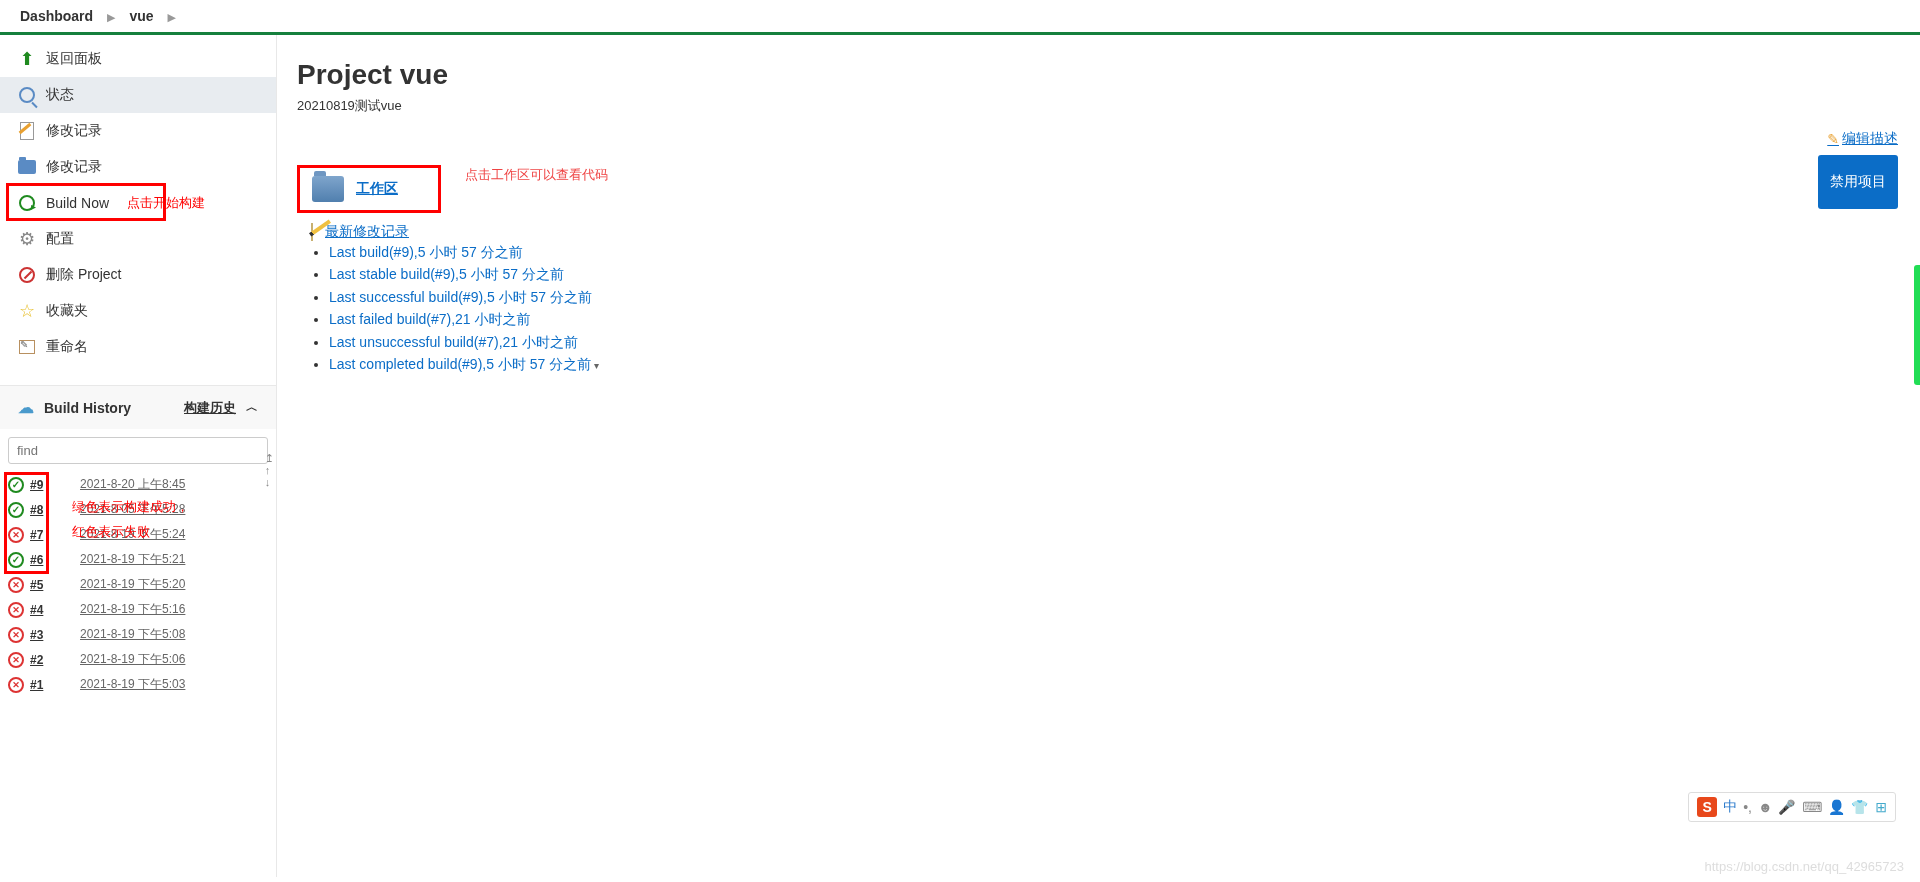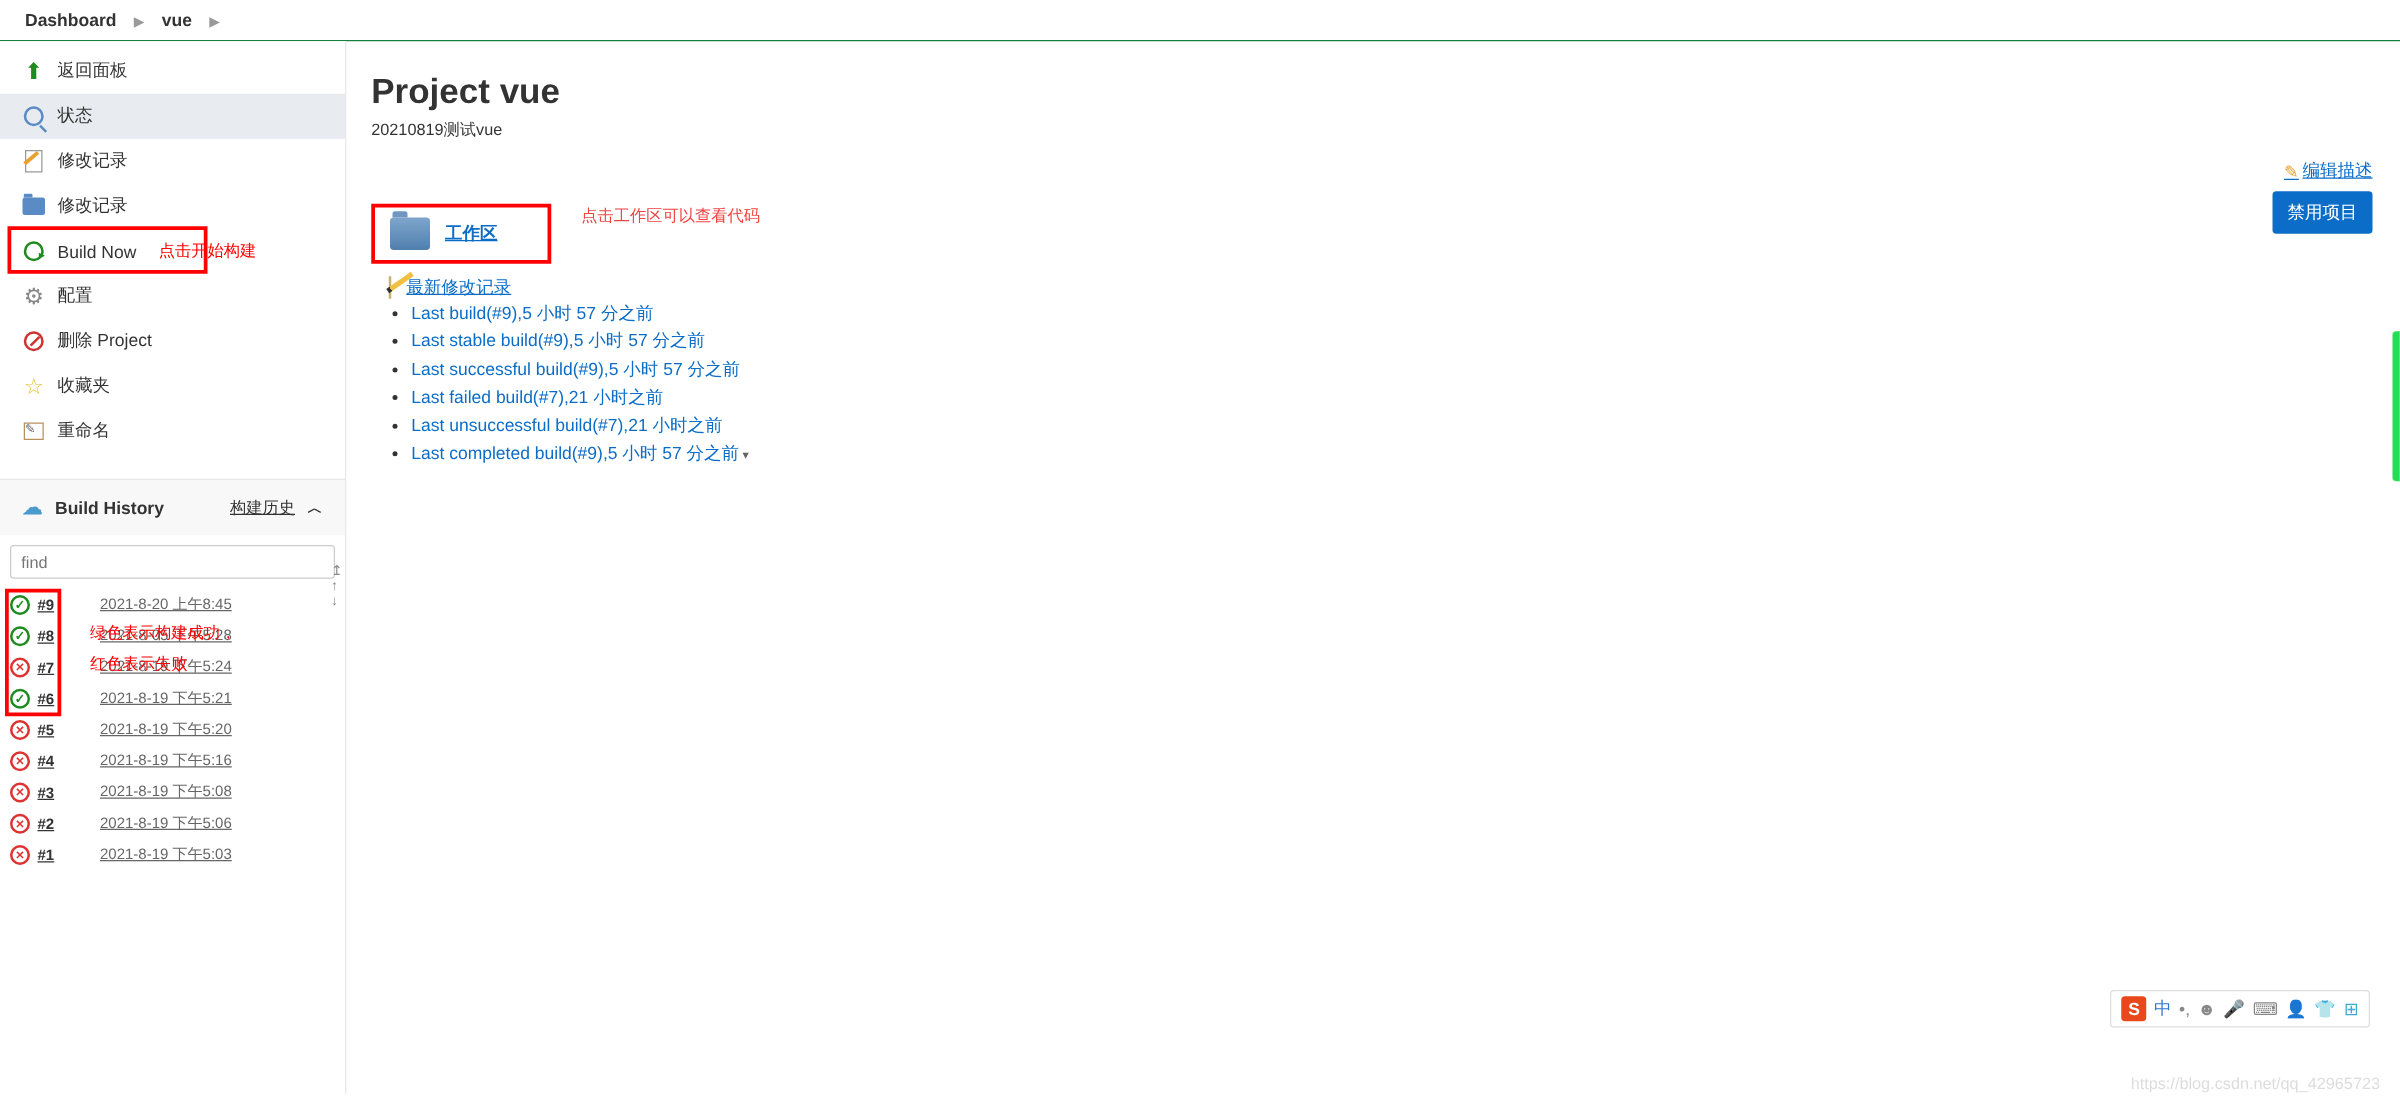--- a/index.html
+++ b/index.html
@@ -1,48 +1,48 @@
 <!DOCTYPE html>
 <html><head>
 <meta charset="utf-8">
 <style>
 * { margin:0; padding:0; box-sizing:border-box; font-family:Helvetica,Arial,sans-serif; }
 body { background:#fff; font-size:14px; color:#333; }
-.breadcrumb { padding:8px 20px; border-bottom:1px solid #15803d; font-size:14px; }
+.breadcrumb { padding:8px 20px; border-bottom:3px solid #15803d; font-size:14px; }
 .breadcrumb a { color:#333; text-decoration:none; font-weight:bold; }
 .breadcrumb .sep { color:#999; margin:0 10px; font-size:11px; }
 .layout { display:flex; min-height:calc(100vh - 40px); }
 .sidebar { width:277px; border-right:1px solid #e8e8e8; background:#fff; }
 .side-items { padding-top:6px; }
 .side-item { display:flex; align-items:center; padding:9px 18px; cursor:pointer; color:#333; font-size:14px; position:relative; }
 .side-item.active { background:#e8ecf0; }
 .side-item .ico { width:18px; height:18px; margin-right:10px; display:flex; align-items:center; justify-content:center; }
 .redbox-build { position:absolute; left:6px; top:-2px; width:160px; height:38px; border:3px solid red; pointer-events:none; }
 .anno { color:red; font-size:13px; margin-left:18px; }
 .build-history-head { border-top:1px solid #e8e8e8; margin-top:20px; padding:12px 18px; display:flex; align-items:center; gap:10px; font-weight:bold; font-size:14px; background:#f8f8f8; }
 .build-history-head .spacer { flex:1; }
-.build-history-head .trend { text-decoration:underline; font-weight:normal; font-size:13px; }
+.build-history-head .trend { text-decoration:underline; font-weight:bold; font-size:13px; }
 .find-input { margin:8px; width:calc(100% - 16px); padding:5px 8px; border:1px solid #ccc; border-radius:3px; font-size:13px; color:#999; }
 .build-list { position:relative; }
 .build-row { display:flex; align-items:center; padding:4px 8px 4px 8px; font-size:12px; }
 .build-row .status { width:16px; height:16px; border-radius:50%; display:flex; align-items:center; justify-content:center; margin-right:6px; flex-shrink:0; }
 .status.ok { border:2px solid #1f8a1f; }
 .status.ok::after { content:'✓'; color:#1f8a1f; font-size:10px; font-weight:bold; }
 .status.fail { border:2px solid #d33; }
 .status.fail::after { content:'✕'; color:#d33; font-size:9px; font-weight:bold; }
 .build-row .num { width:30px; color:#333; text-decoration:underline; font-weight:bold; }
 .build-row .time { color:#666; text-decoration:underline; margin-left:20px; }
 .redbox-builds { position:absolute; left:4px; top:0; width:45px; height:102px; border:3px solid red; pointer-events:none; }
 .build-anno { position:absolute; left:72px; top:23px; color:red; font-size:13px; line-height:1.9; pointer-events:none; }
 .nav-arrows { position:absolute; right:2px; top:-20px; font-size:11px; color:#888; line-height:1.1; }
 .main { flex:1; padding:24px 20px; position:relative; }
 h1 { font-size:28px; font-weight:bold; margin-bottom:6px; }
 .desc { font-size:13px; color:#333; }
 .editlink { position:absolute; right:22px; top:95px; color:#0b6dc7; font-size:14px; display:flex; align-items:center; gap:3px; }
-.disable-btn { position:absolute; right:22px; top:120px; background:#0b6dc7; color:#fff; border:none; padding:8px 12px; font-size:14px; border-radius:3px; cursor:pointer; }
+.disable-btn { position:absolute; right:22px; top:120px; background:#0b6dc7; color:#fff; border:none; padding:18px 12px; font-size:14px; border-radius:3px; cursor:pointer; }
 .ws-row { display:flex; align-items:flex-start; margin-top:50px; gap:24px; }
 .ws-box { border:3px solid red; padding:8px 40px 8px 12px; display:flex; align-items:center; gap:12px;justify-content:center; }
 .folder-ico { width:32px; height:26px; background:linear-gradient(#7fa5cc,#507fae); border-radius:3px; position:relative; }
 .folder-ico::before { content:''; position:absolute; top:-5px; left:2px; width:12px; height:5px; background:#6f97c2; border-radius:2px 2px 0 0; }
 .ws-link { color:#0b6dc7; text-decoration:underline; font-size:14px; font-weight:bold; }
 .ws-anno { color:#ef4444; font-size:13px; line-height:1.6; }
 .changes-row { display:flex; align-items:center; gap:12px; margin-top:10px; margin-left:14px; }
 .notepad-ico { width:28px; height:26px; background:#fff; border:1px solid #c8b070; position:relative; }
 .notepad-ico::before { content:''; position:absolute; top:-5px; left:0; right:0; height:6px; background:repeating-linear-gradient(90deg,#ccc 0 2px,transparent 2px 5px); }
 .notepad-ico::after { content:''; position:absolute; left:4px; top:5px; right:4px; height:2px; background:#617ec9; box-shadow:0 4px 0 #617ec9,0 8px 0 #617ec9; }

